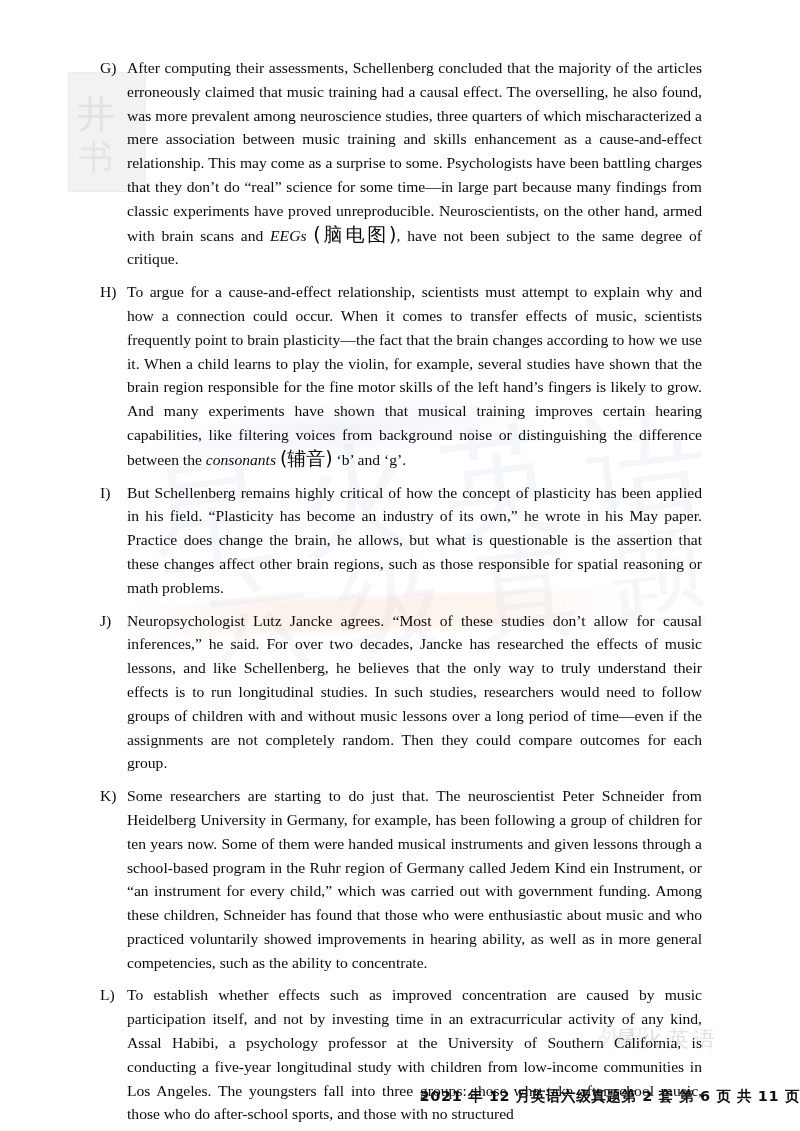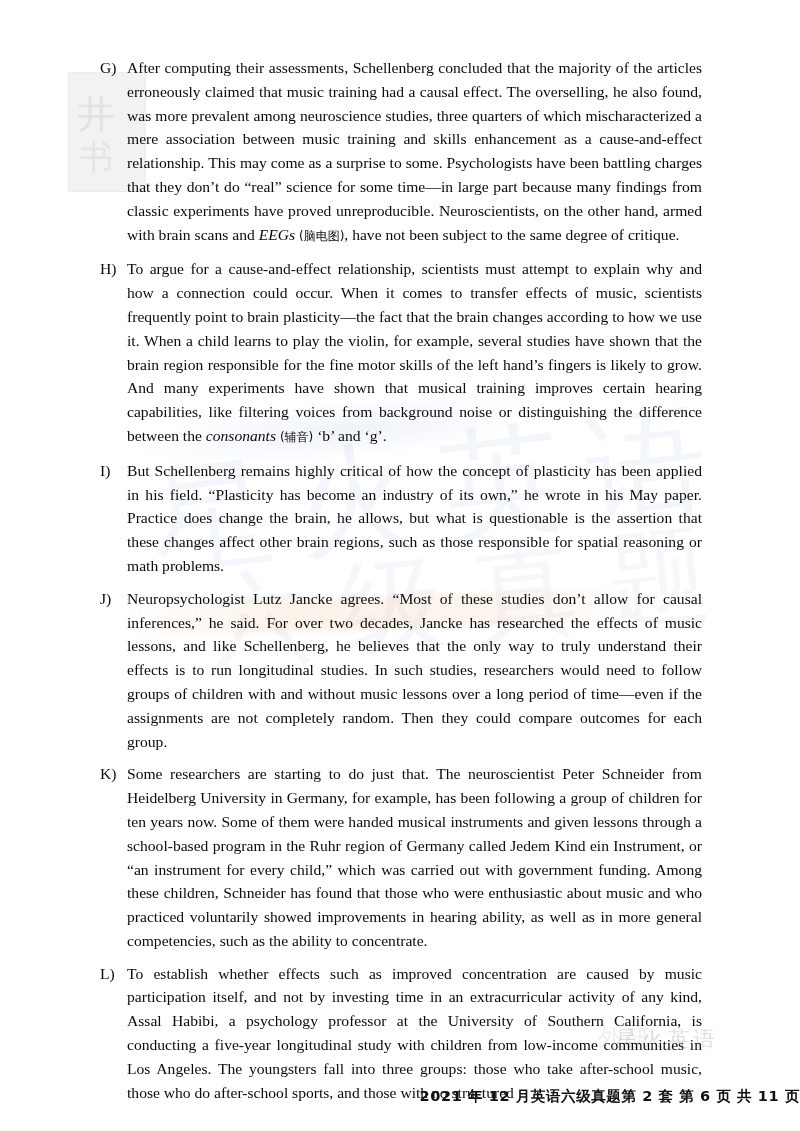--- a/index.html
+++ b/index.html
@@ -139,21 +139,21 @@
   .para-body {
     flex: 1 1 auto;
     font-size: 15.6px;
     line-height: 23.8px;
     color: #0a0a0a;
     text-align: justify;
     text-justify: inter-word;
     hyphens: none;
   }
   .para-body i { }
-  .cn { font-family: "DejaVu Sans", sans-serif; font-size: 12px; font-style: normal; }
+  .cn { font-family: "DejaVu Sans", sans-serif; font-size: 19px; font-style: normal; }
 
   .footer {
     position: absolute;
     left: 0;
     right: 0;
     top: 1087px;
     text-align: right;
     z-index: 2;
     font-size: 14.5px;
     font-weight: bold;

